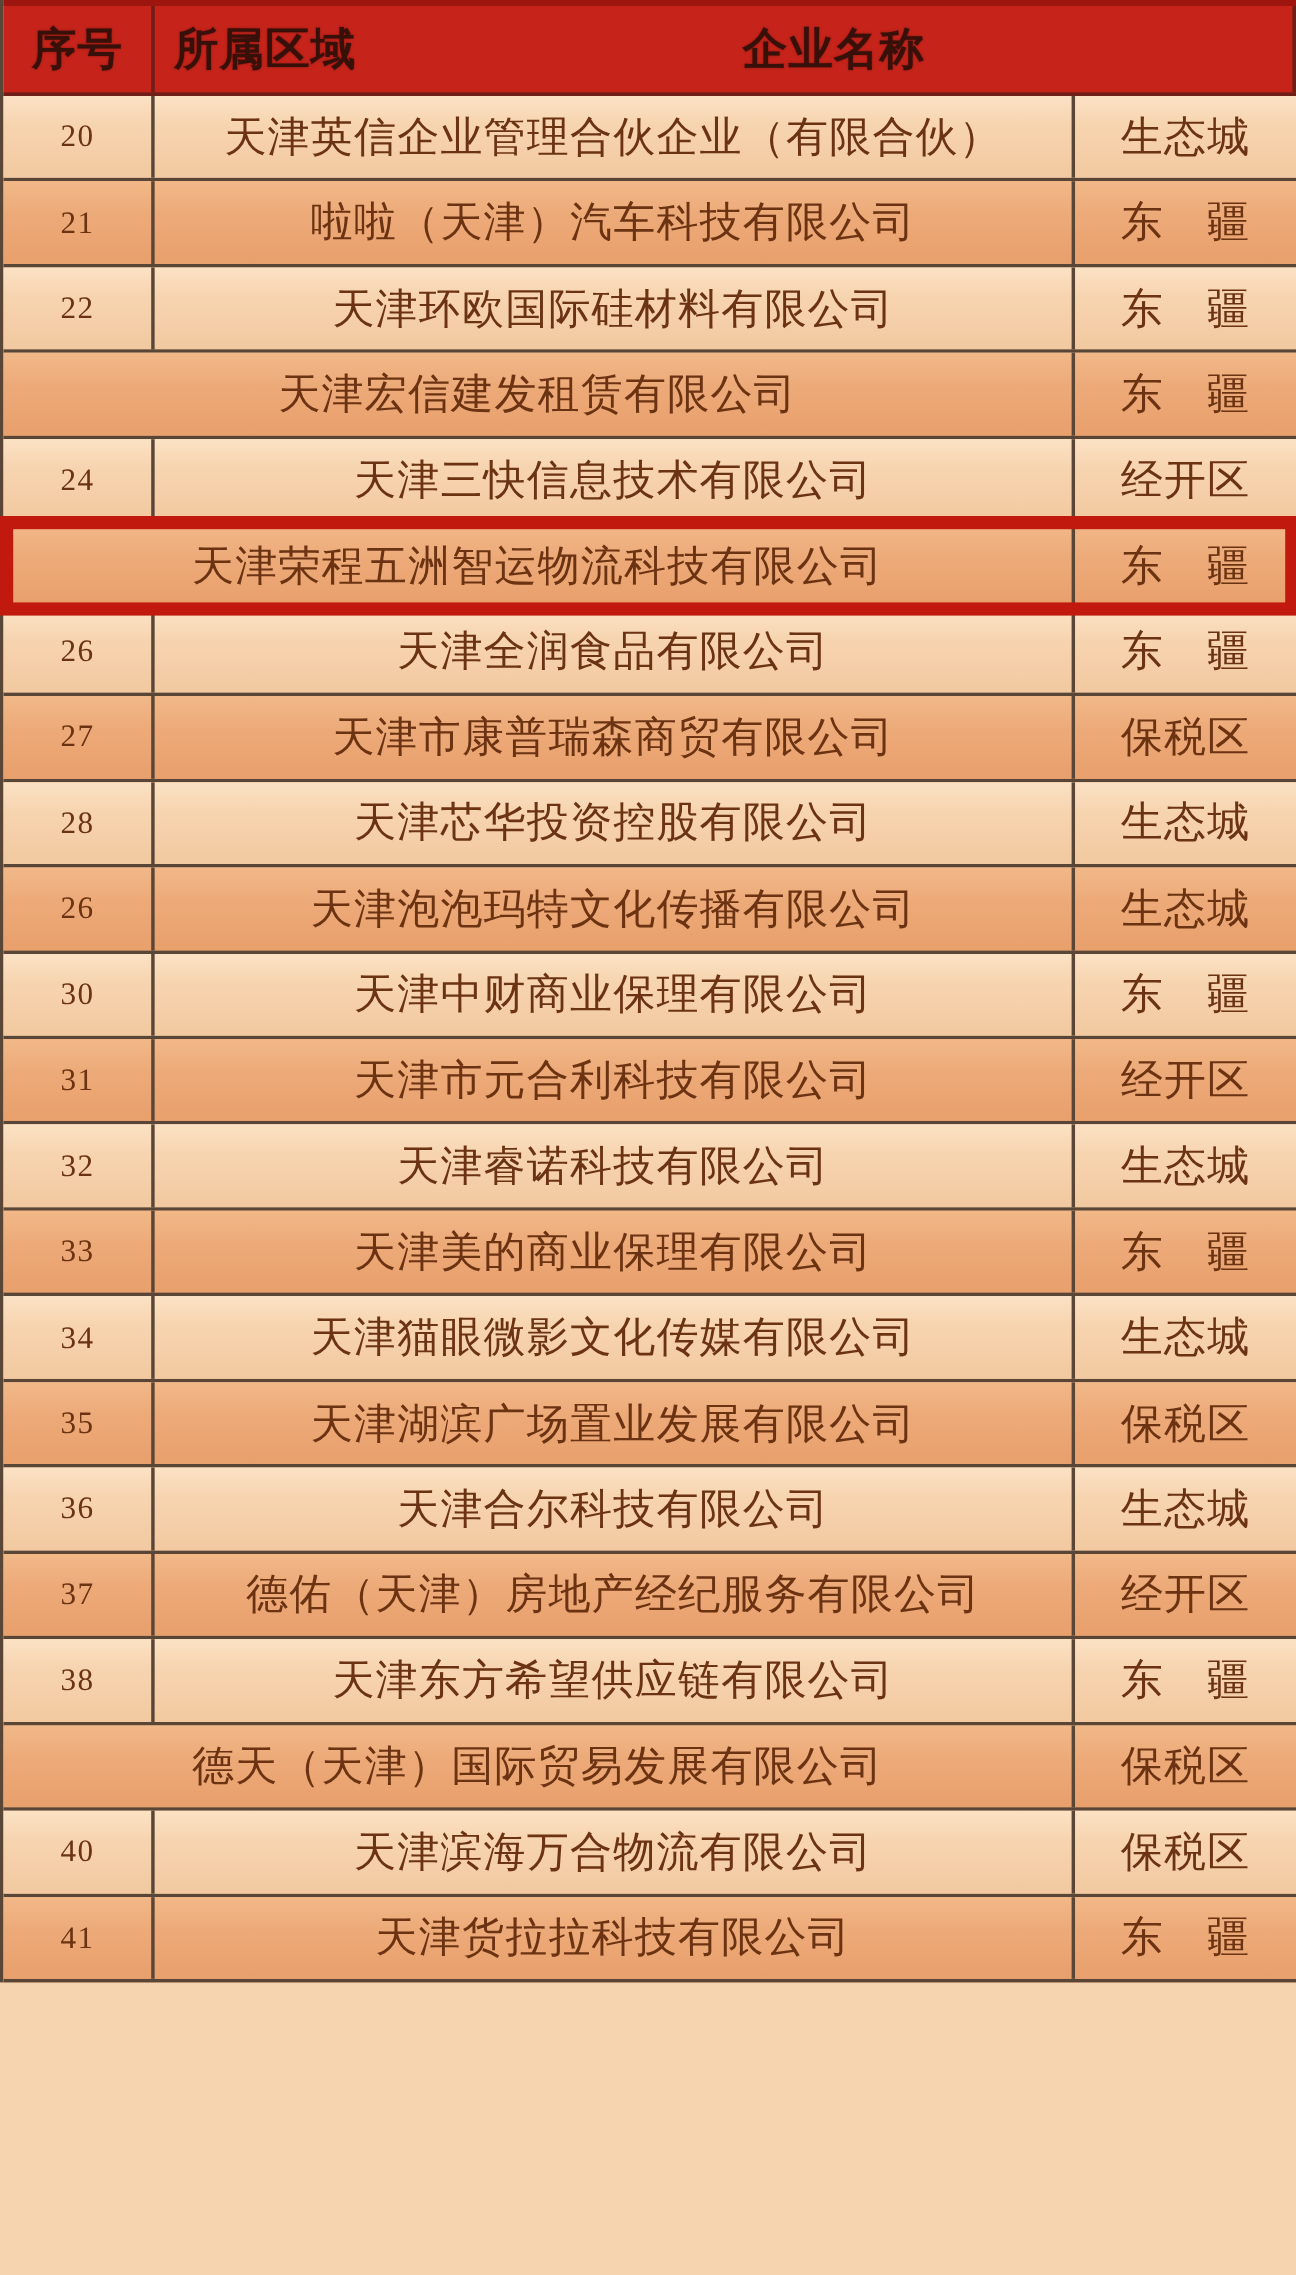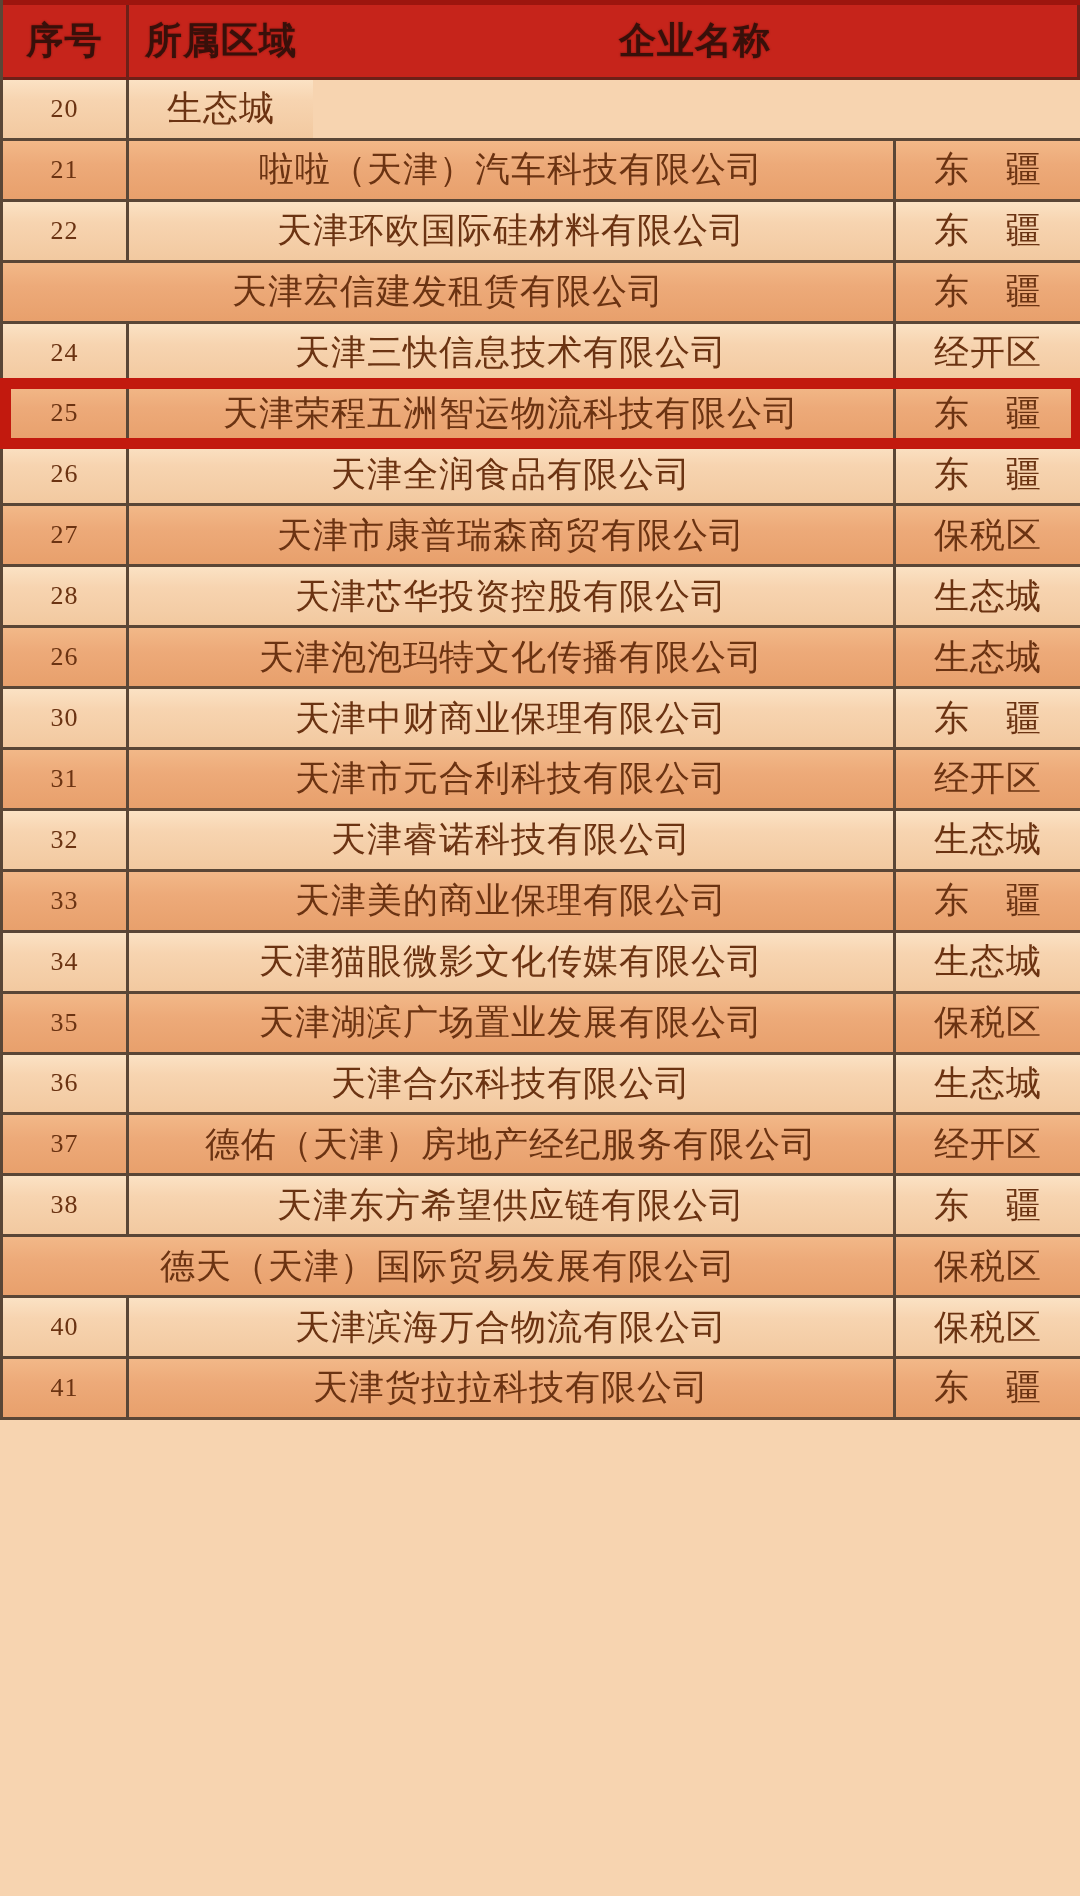--- a/index.html
+++ b/index.html
@@ -16,21 +16,21 @@
     width: 1080px;
     height: 1896px;
     overflow: hidden;
     background: var(--row-light);
     font-family: "Liberation Serif", "DejaVu Serif", serif;
   }
   .table {
     display: flex;
     flex-direction: column;
     width: 1080px;
-    height: 1420px;
+    height: 1652px;
     border-left: 3px solid var(--grid-line);
   }
   .row {
     display: flex;
     flex: 1 1 0;
     position: relative;
     border-bottom: 3px solid var(--grid-line);
   }
   .row.header {
     flex: 0 0 80px;
@@ -75,20 +75,21 @@
 
 <div class="table">
   <div class="row header">
     <div class="cell col-index">序号</div>
     <div class="cell col-region">所属区域</div>
     <div class="cell col-name">企业名称</div>
   </div>
   <div style="display:contents" id="table-body">
   <div class="row light">
     <div class="cell col-index">20</div>
+    <div class="cell col-name">天津英信企业管理合伙企业（有限合伙）</div>
     <div class="cell col-region">生态城</div>
   </div>
 
   <div class="row dark">
     <div class="cell col-index">21</div>
     <div class="cell col-name">啦啦（天津）汽车科技有限公司</div>
     <div class="cell col-region">东　疆</div>
   </div>
 
   <div class="row light">
@@ -102,21 +103,20 @@
     <div class="cell col-region">东　疆</div>
   </div>
 
   <div class="row light">
     <div class="cell col-index">24</div>
     <div class="cell col-name">天津三快信息技术有限公司</div>
     <div class="cell col-region">经开区</div>
   </div>
 
   <div class="row dark">
-    <div class="cell col-index">25</div>
     <div class="cell col-name">天津荣程五洲智运物流科技有限公司</div>
     <div class="cell col-region">东　疆</div>
   <div class="highlight-box"></div>
       </div>
 
   <div class="row light">
     <div class="cell col-index">26</div>
     <div class="cell col-name">天津全润食品有限公司</div>
     <div class="cell col-region">东　疆</div>
   </div>

